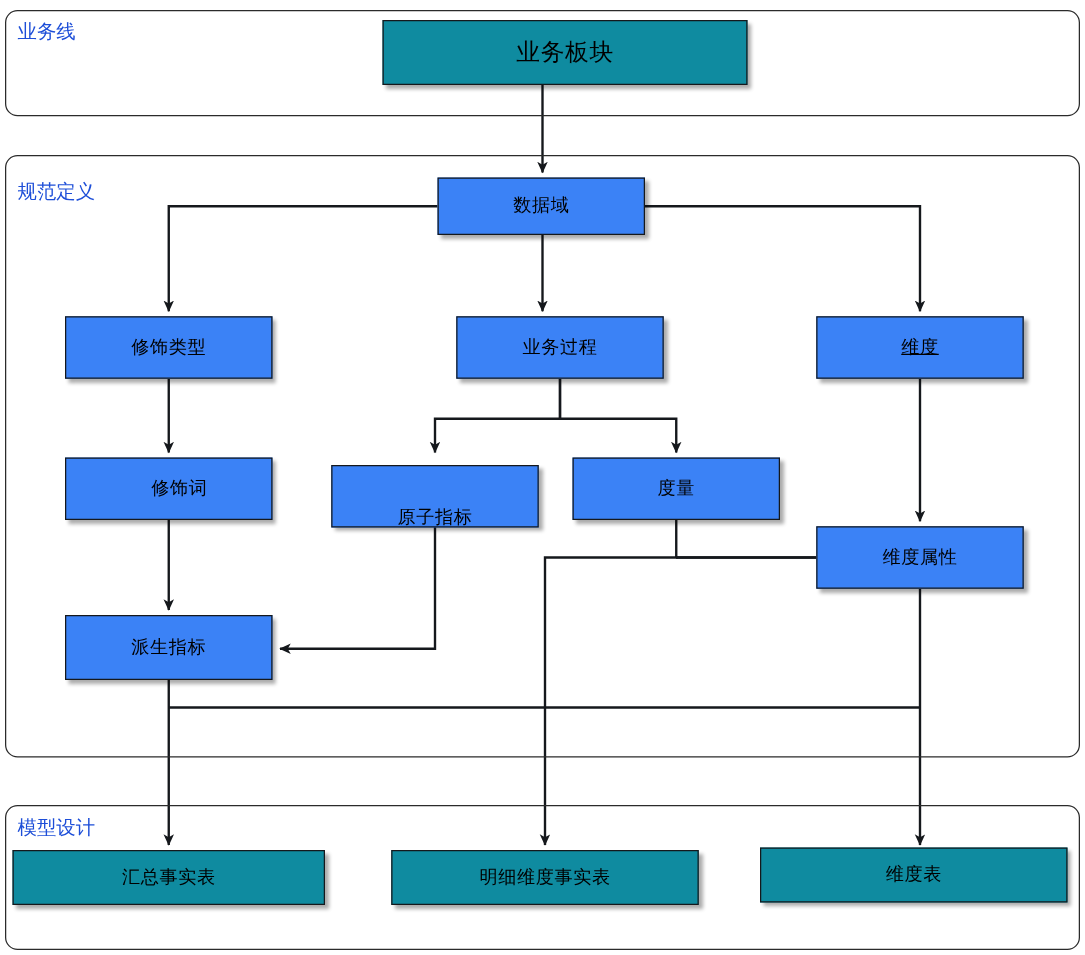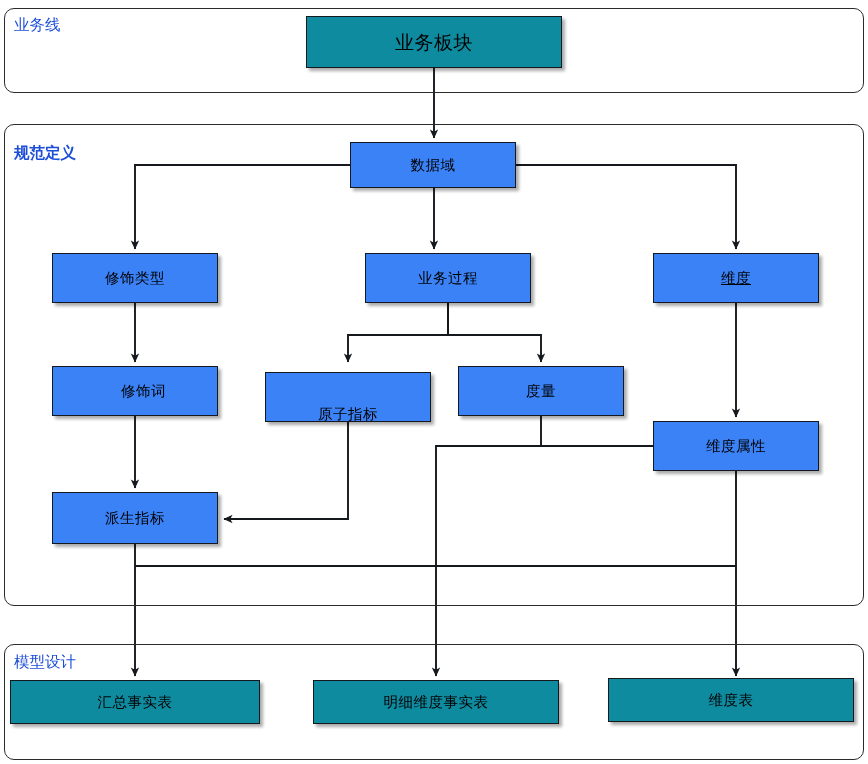--- a/index.html
+++ b/index.html
@@ -44,26 +44,26 @@
     <g fill="none" stroke="#15181c" stroke-width="1.9">
       <path d="M135,566 L736,566"></path>
       <path d="M653,446 L541,446"></path>
     </g>
   </svg>
 
   <div class="group-box" style="left:4px;top:8px;width:860px;height:85px;"></div>
   <div class="group-label" style="left:14px;top:18px;">业务线</div>
 
   <div class="group-box" style="left:4px;top:124px;width:860px;height:482px;"></div>
-  <div class="group-label" style="left:14px;top:146px;font-weight:bold;">规范定义</div>
+  <div class="group-label" style="left:14px;top:146px;">规范定义</div>
 
   <div class="group-box" style="left:4px;top:644px;width:860px;height:116px;"></div>
   <div class="group-label" style="left:14px;top:655px;">模型设计</div>
 
-  <div class="node teal big" style="left:306px;top:16px;width:256px;height:52px;">
+  <div class="node teal big" style="left:306px;top:16px;width:292px;height:52px;">
     <span>业务板块</span>
   </div>
 
   <div class="node olive" style="left:350px;top:142px;width:166px;height:46px;">
     <span>数据域</span>
   </div>
 
   <div class="node olive" style="left:52px;top:253px;width:166px;height:50px;">
     <span>修饰类型</span>
   </div>

